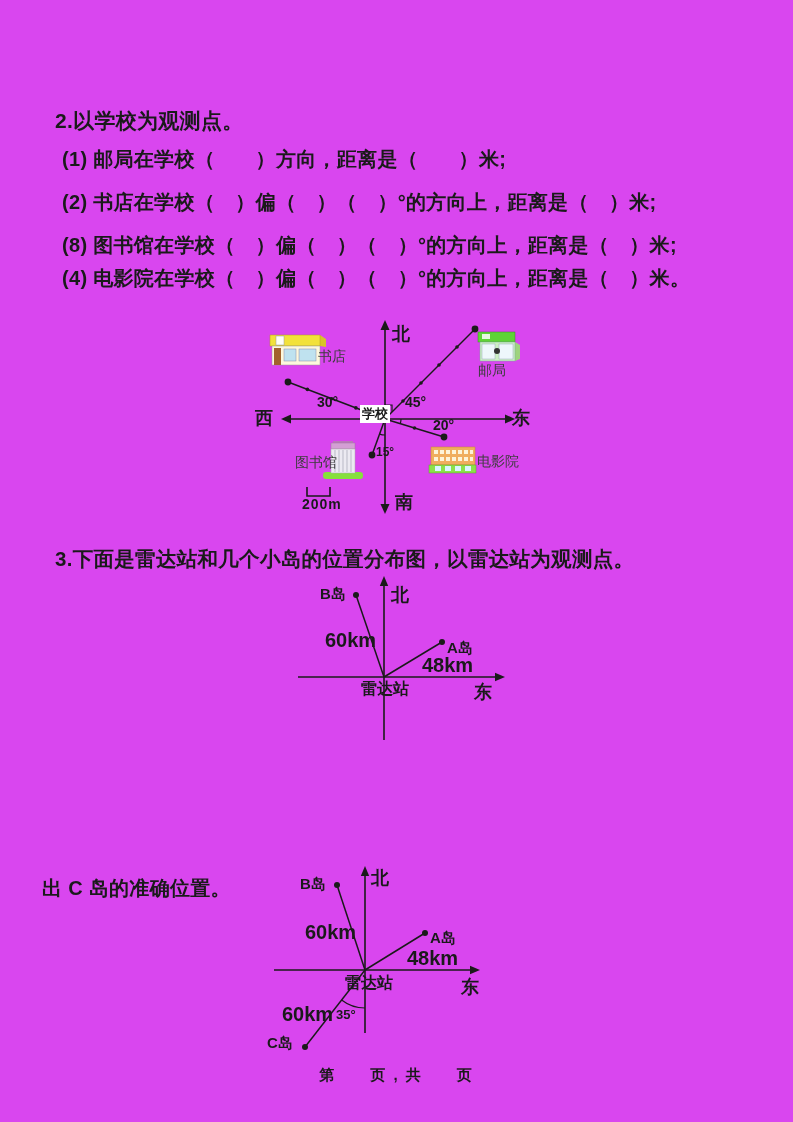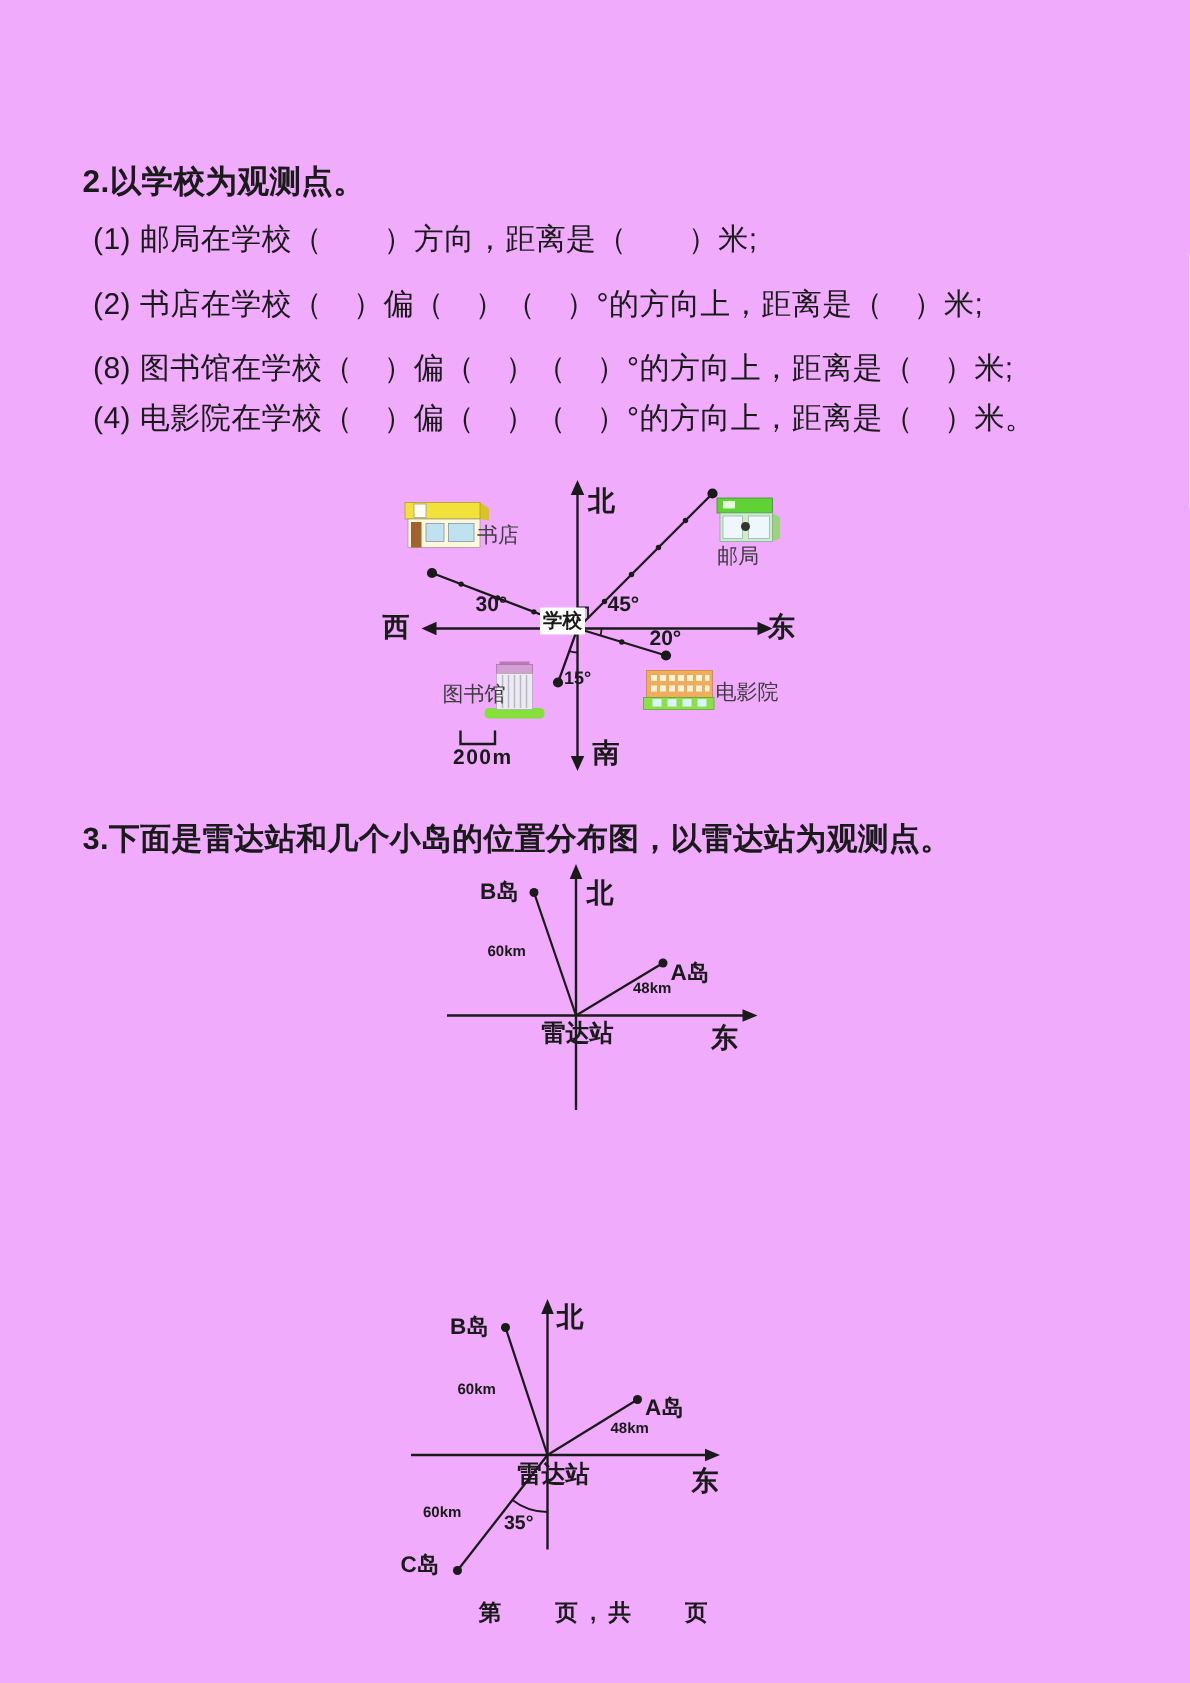--- a/index.html
+++ b/index.html
@@ -1,27 +1,27 @@
 <!DOCTYPE html>
 <html><head>
 <meta charset="utf-8">
 <style>
   html,body { margin:0; padding:0; background:#fff; }
   .page {
-    position:relative; width:793px; height:1122px; background:#f0abfc;
+    position:relative; width:793px; height:1122px; background:#d946ef;
     font-family:"Liberation Sans","DejaVu Sans",sans-serif; color:#1a1a1a;
     overflow:hidden;
   }
   .h-title { position:absolute; font-size:21px; font-weight:800; white-space:nowrap; letter-spacing:0.3px; }
-  .q-line  { position:absolute; font-size:20px; font-weight:400; white-space:nowrap; letter-spacing:0.3px;text-align:center; }
+  .q-line  { position:absolute; font-size:20px; font-weight:700; white-space:nowrap; letter-spacing:0.3px;text-align:center; }
   .lbl     { position:absolute; white-space:nowrap; z-index:2; }
   .dir     { font-size:18px; font-weight:700; }
   .angle   { font-size:14px; font-weight:700; }
   .angle-sm{ font-size:12px; font-weight:700; }
-  .dist    { font-size:10px; font-weight:600; }
+  .dist    { font-size:20px; font-weight:600; }
   .isl     { font-size:15px; font-weight:600; }
   .center-lbl { font-size:13px; font-weight:800; background:#fff; padding:0 2px; }
   .station-lbl{ font-size:16px; font-weight:800; }
   .bldg-lbl{ font-size:14px; font-weight:400; color:#3d3d3d; font-family:"DejaVu Serif","Liberation Serif",serif; }
   .scale-lbl{ font-size:14px; font-weight:700; letter-spacing:1px; }
   .footer  { position:absolute; left:0; top:1066px; width:793px; text-align:center;
              font-size:15px; font-weight:700; letter-spacing:2px; }
   svg.diag { position:absolute; z-index:1; }
   .stroke  { stroke:#1a1a1a; fill:none; }
 </style>
@@ -172,20 +172,21 @@
     </g>
   </svg>
   <div class="lbl isl" style="left:320px; top:585px;">B岛</div>
   <div class="lbl dir" style="left:391px; top:583px;">北</div>
   <div class="lbl dist" style="left:325px; top:629px;">60km</div>
   <div class="lbl isl" style="left:447px; top:639px;">A岛</div>
   <div class="lbl dist" style="left:422px; top:654px;">48km</div>
   <div class="lbl station-lbl" style="left:361px; top:679px;">雷达站</div>
   <div class="lbl dir" style="left:474px; top:680px;">东</div>
 
+  <div class="q-line" style="left:42px; top:875px;">出 C 岛的准确位置。</div>
 
   <svg class="diag" style="left:260px; top:860px;" width="230" height="200" viewBox="0 0 230 200">
     <g>
       <line class="stroke" x1="105" y1="14" x2="105" y2="173" stroke-width="1.6"></line>
       <polygon points="105,6 100.8,16 109.2,16" fill="#1a1a1a"></polygon>
       <line class="stroke" x1="14" y1="110" x2="212" y2="110" stroke-width="1.6"></line>
       <polygon points="220,110 210,105.8 210,114.2" fill="#1a1a1a"></polygon>
     </g>
     <g>
       <line class="stroke" x1="105" y1="110" x2="77" y2="25" stroke-width="1.5"></line>

